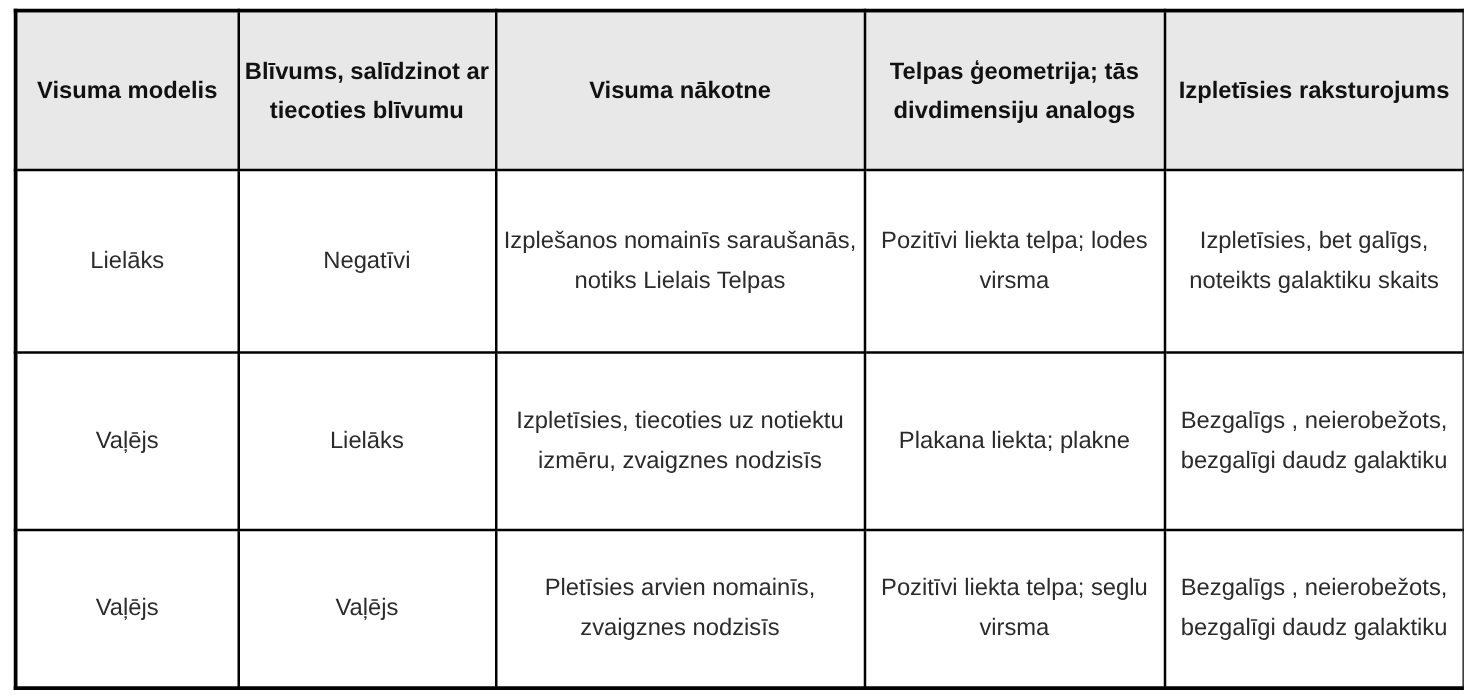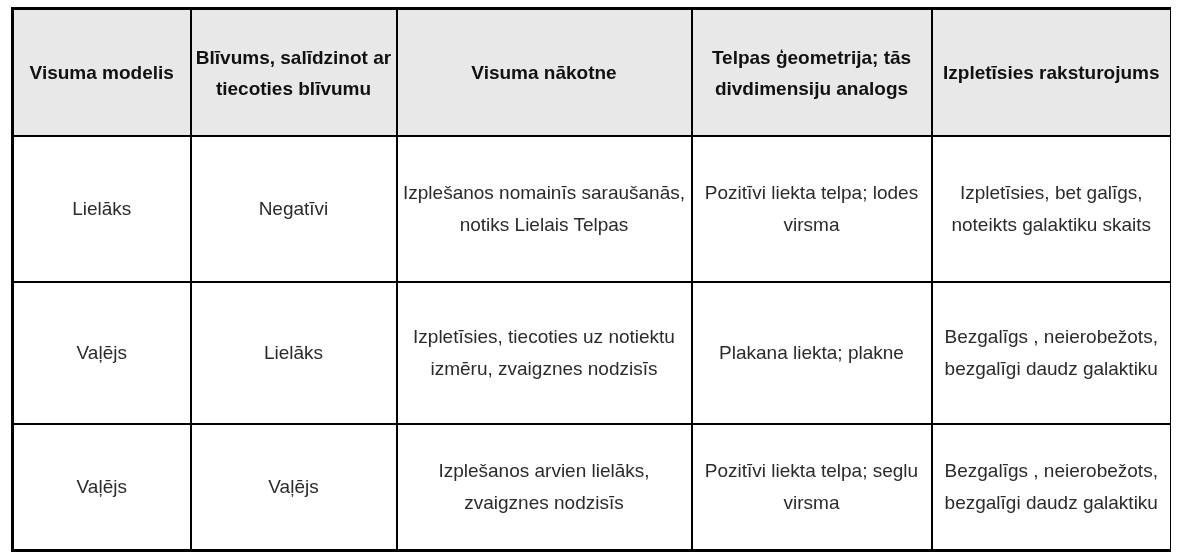--- a/index.html
+++ b/index.html
@@ -85,19 +85,19 @@
       <tr class="row-1">
         <td>Vaļējs</td>
         <td>Lielāks</td>
         <td>Izpletīsies, tiecoties uz notiektu izmēru, zvaigznes nodzisīs</td>
         <td>Plakana liekta; plakne</td>
         <td>Bezgalīgs , neierobežots, bezgalīgi daudz galaktiku</td>
       </tr>
       <tr class="row-2">
         <td>Vaļējs</td>
         <td>Vaļējs</td>
-        <td>Izplešanos arvien lielāks, zvaigznes nodzisīs</td>
+        <td>Pletīsies arvien nomainīs, zvaigznes nodzisīs</td>
         <td>Pozitīvi liekta telpa; seglu virsma</td>
         <td>Bezgalīgs , neierobežots, bezgalīgi daudz galaktiku</td>
       </tr>
     </tbody>
   </table>
 </div>
 
 </body></html>

